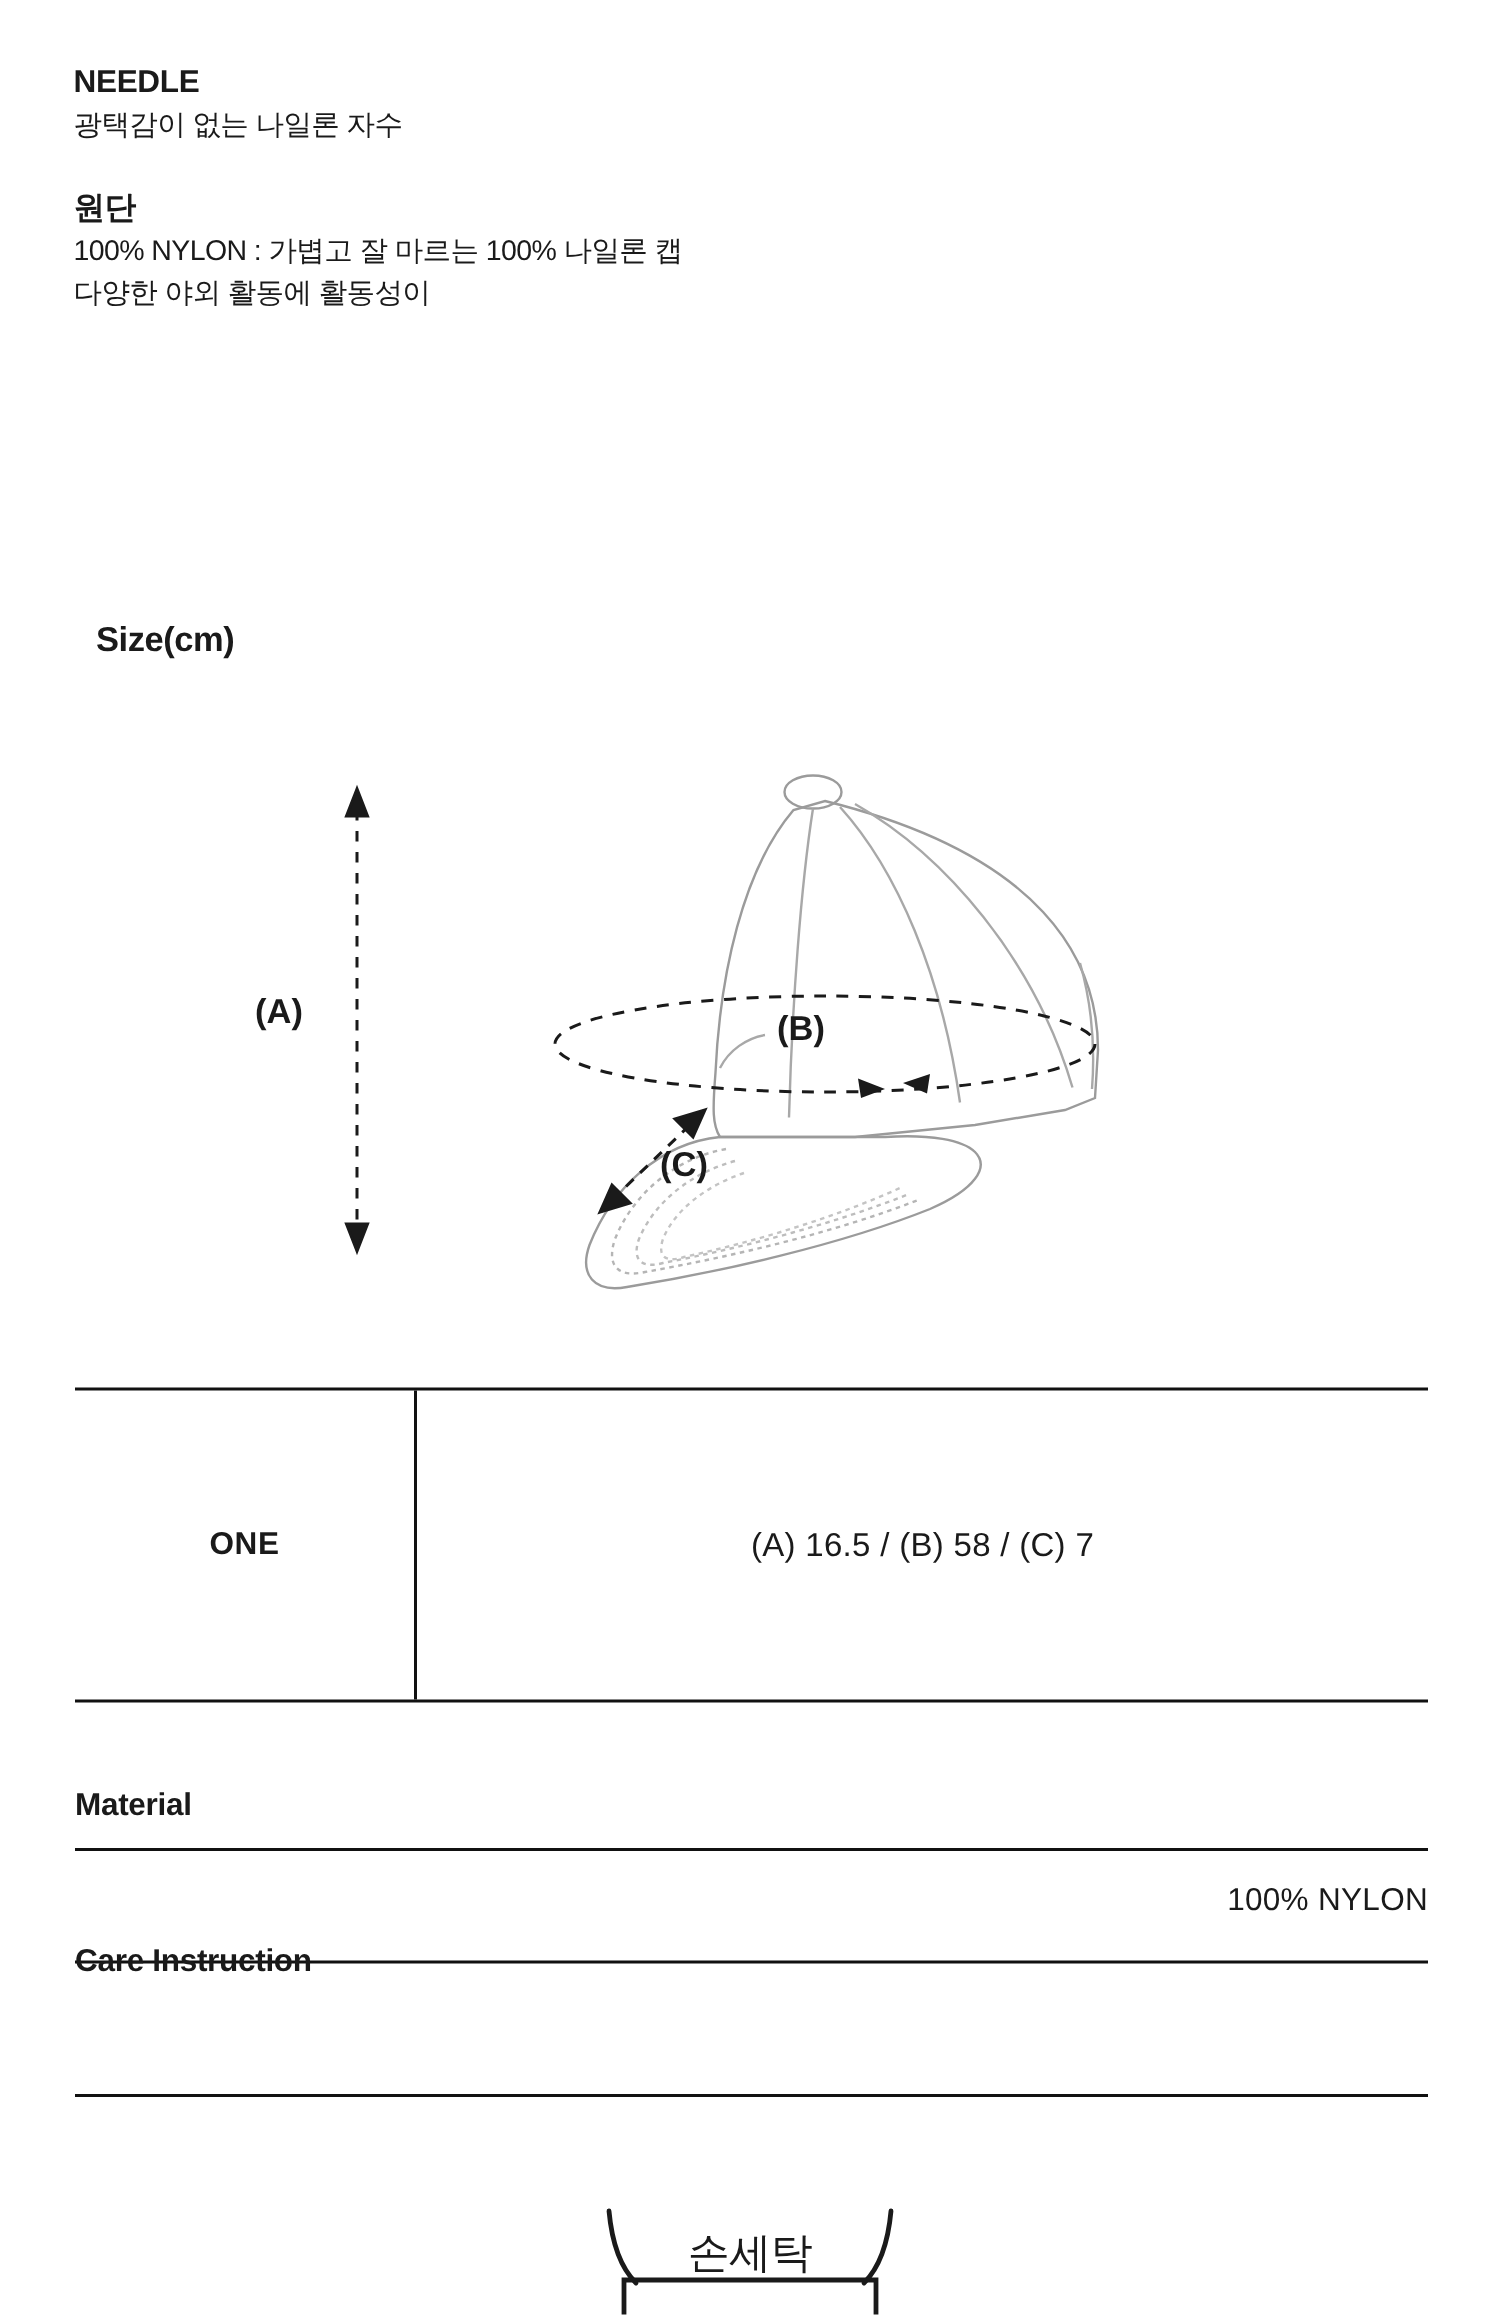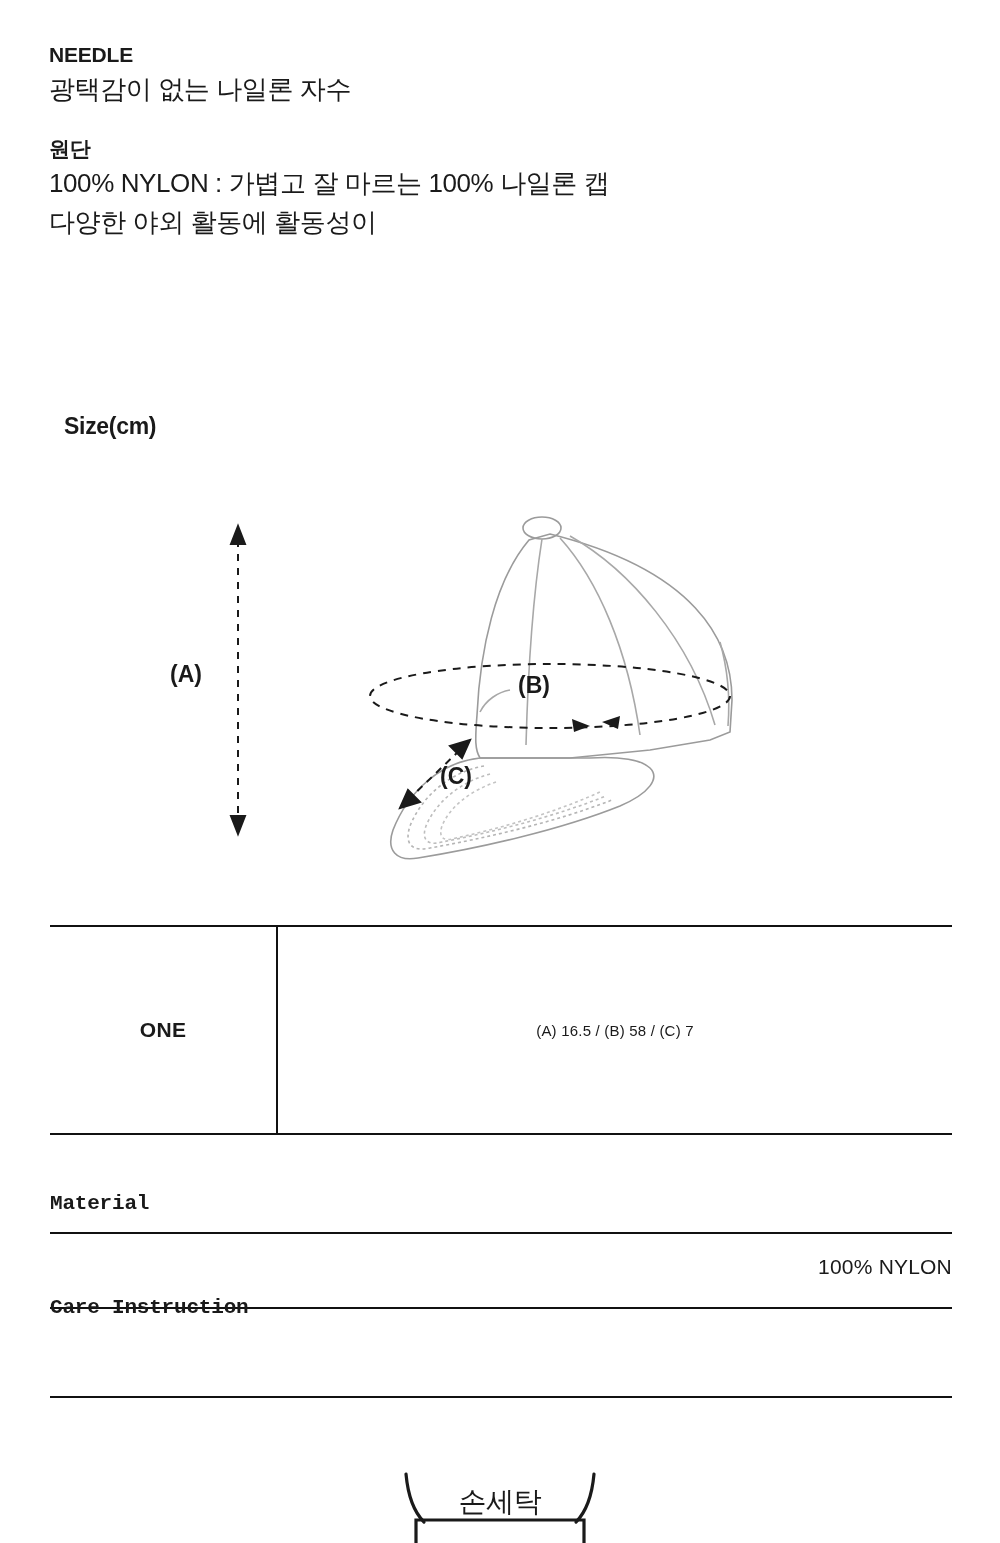--- a/index.html
+++ b/index.html
@@ -23,21 +23,21 @@
     top: 40px;
     width: 900px;
   }
   .desc-heading {
     font-size: 21px;
     font-weight: bold;
     line-height: 1.42;
     letter-spacing: -0.2px;
   }
   .desc-line {
-    font-size: 26px;
+    font-size: 19px;
     font-weight: 400;
     line-height: 1.48;
     letter-spacing: -0.4px;
   }
   .desc-gap {
     height: 26px;
   }
 
   
   .size-label {
@@ -79,31 +79,30 @@
     justify-content: center;
     font-size: 21px;
     font-weight: bold;
     letter-spacing: 0.4px;
   }
   .size-table-right {
     flex: 1;
     display: flex;
     align-items: center;
     justify-content: center;
-    font-size: 15px;
+    font-size: 22px;
     letter-spacing: 0.2px;
   }
 
   
   .section-title {
     position: absolute;
     font-size: 21px;
     font-weight: bold;
     letter-spacing: -0.2px;
-    font-family: Liberation Mono, monospace;
   }
   .rule {
     position: absolute;
     height: 0;
     border-top: 2.5px solid #111;
   }
   .centered-value {
     position: absolute;
     text-align: center;
     font-size: 21px;

